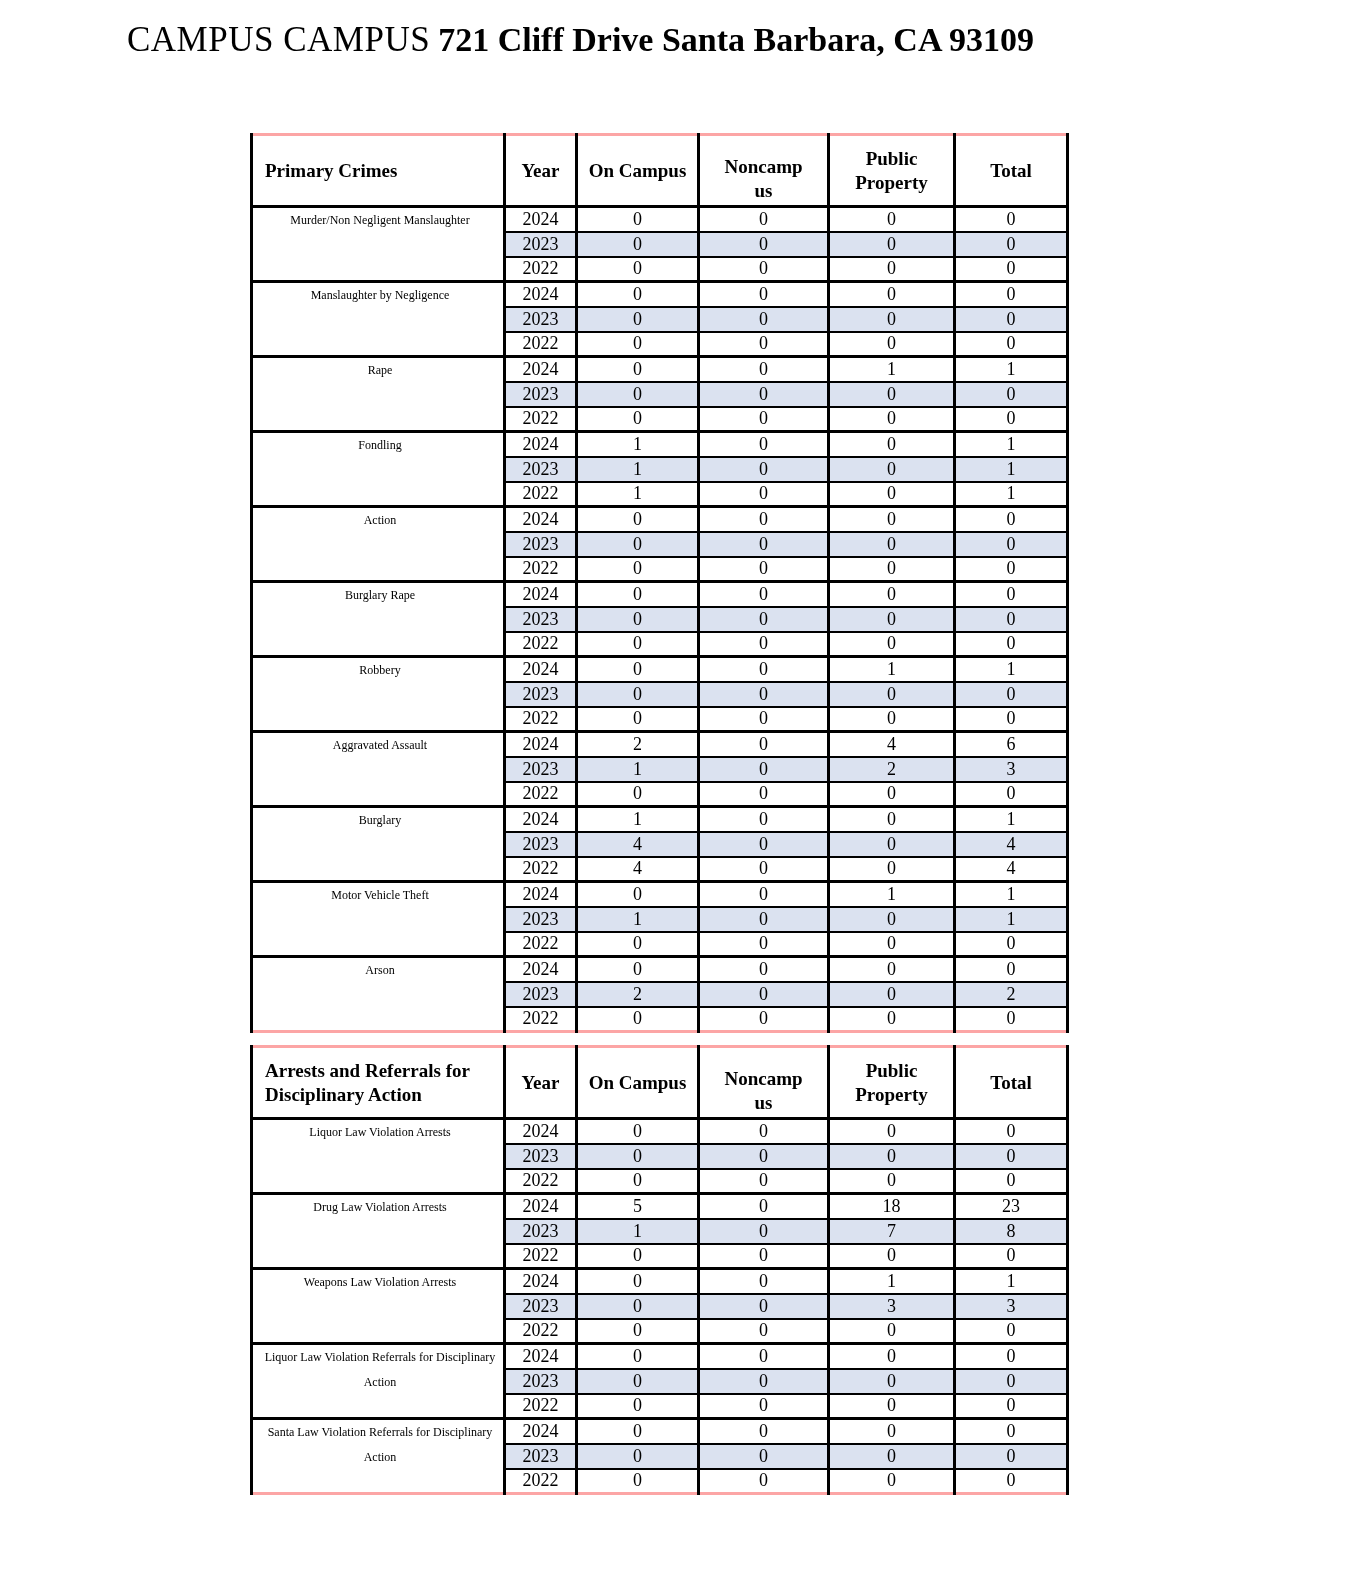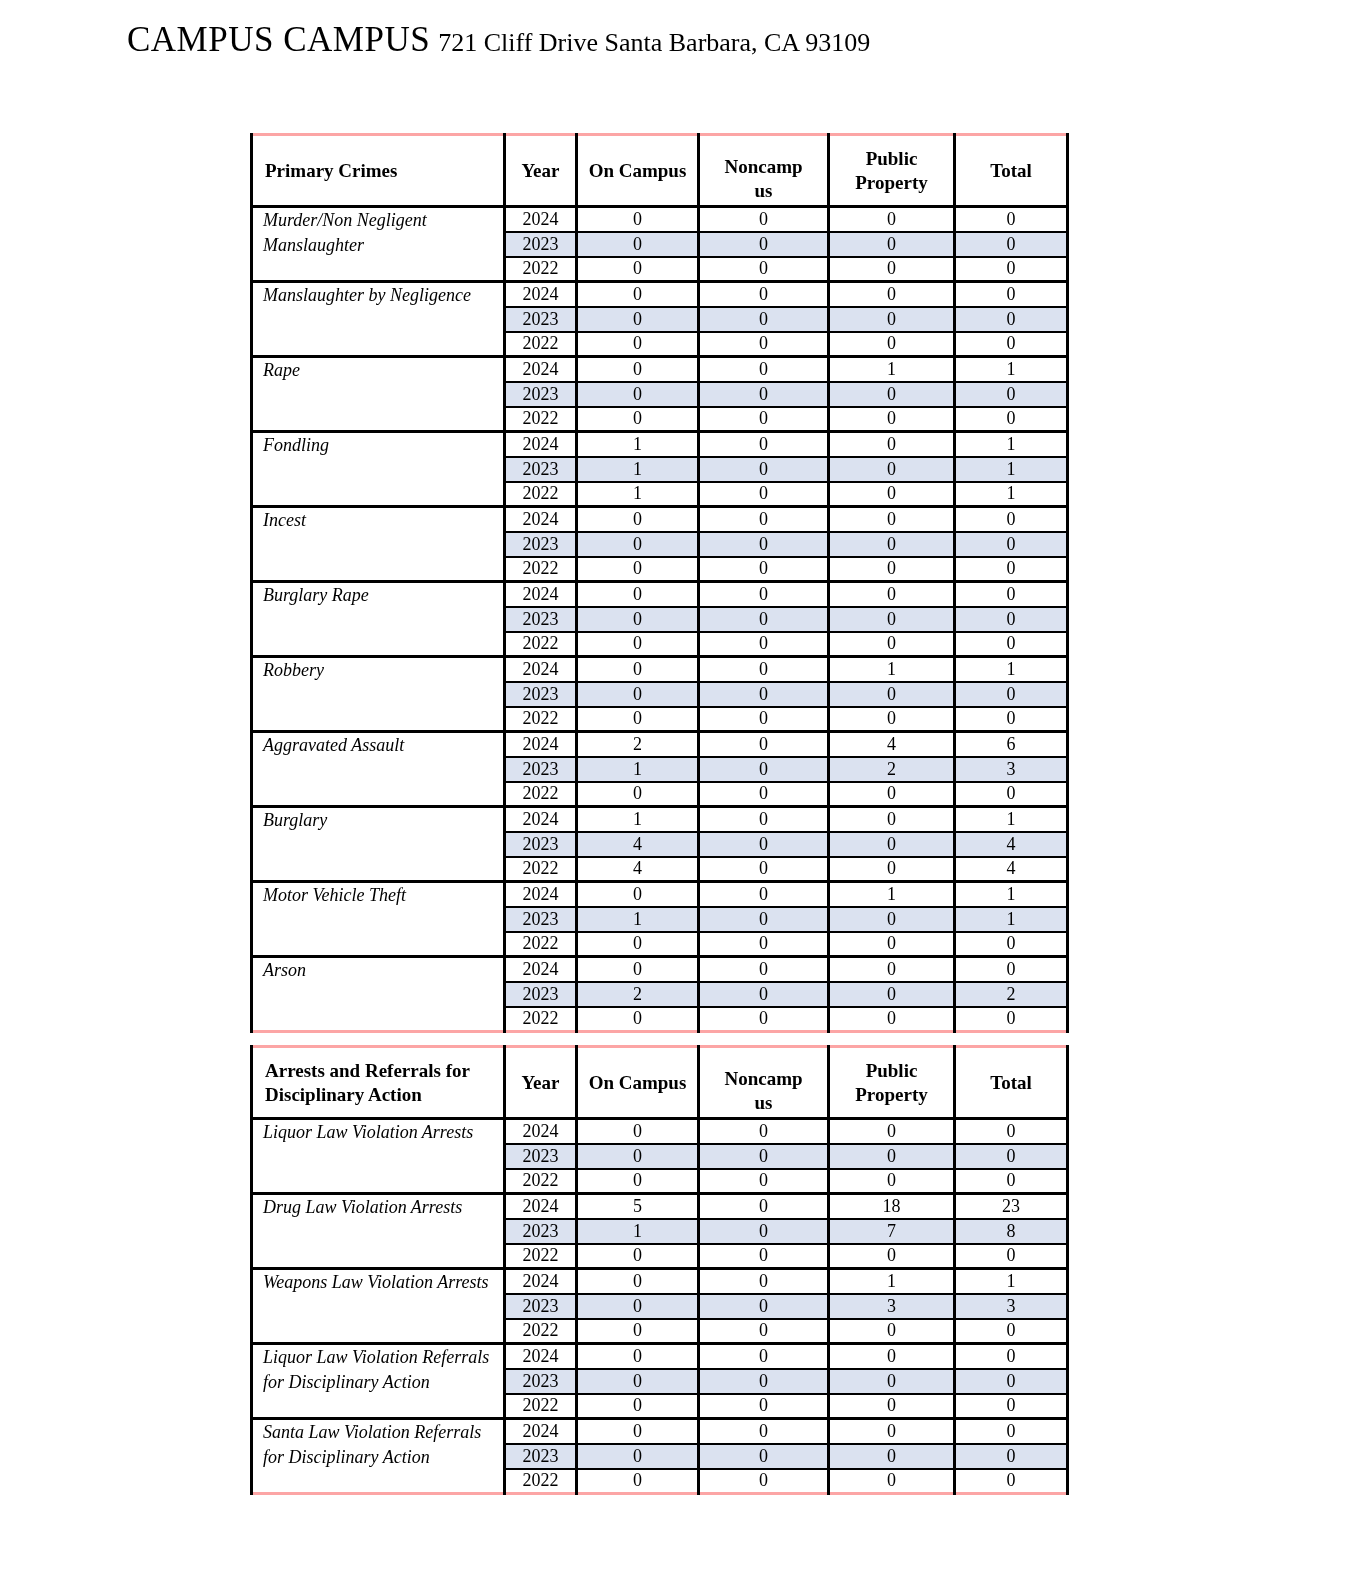--- a/index.html
+++ b/index.html
@@ -18,22 +18,23 @@
     position: absolute;
     left: 127px;
     top: 20px;
     white-space: nowrap;
   }
   .campus-name {
     font-size: 35px;
     letter-spacing: 0.5px;
   }
   .campus-address {
-    font-size: 26px;
+    font-size: 34px;
     margin-left: 8px;
+    font-weight: bold;
   }
   table.stats-table {
     position: absolute;
     left: 250px;
     border-collapse: collapse;
     table-layout: fixed;
     width: 816px;
     border: 3px solid #fca5a5;
   }
   table.t0 { top: 133px; }
@@ -76,28 +77,27 @@
     word-break: break-all;
   }
   .stats-table tbody.group { border-top: 3px solid #000; }
   .stats-table tbody tr { height: 25px; }
   .stats-table tbody td {
     text-align: center;
     vertical-align: middle;
     line-height: 21px;
   }
   .stats-table td.cat {
-    text-align: left;
+    text-align: center;
     vertical-align: top;
     padding-left: 10px;
     padding-right: 6px;
     line-height: 25px;
-    font-size: 18px;
+    font-size: 12px;
     background: #ffffff;
-    font-style: italic;
   }
 </style>
 </head>
 <body>
 
 <div class="doc-title">
   <span class="campus-name">CAMPUS CAMPUS</span><span class="campus-address">721 Cliff Drive Santa Barbara, CA 93109</span>
 </div>
 
 <div id="tables-mount">
@@ -211,21 +211,21 @@
         <tr>
           <td>2022</td>
           <td>1</td>
           <td>0</td>
           <td>0</td>
           <td>1</td>
         </tr>
       </tbody>
       <tbody class="group">
         <tr>
-          <td class="cat" rowspan="3">Incest</td>
+          <td class="cat" rowspan="3">Action</td>
           <td>2024</td>
           <td>0</td>
           <td>0</td>
           <td>0</td>
           <td>0</td>
         </tr>
         <tr>
           <td style="background: rgb(219, 226, 240);">2023</td>
           <td style="background: rgb(219, 226, 240);">0</td>
           <td style="background: rgb(219, 226, 240);">0</td>

